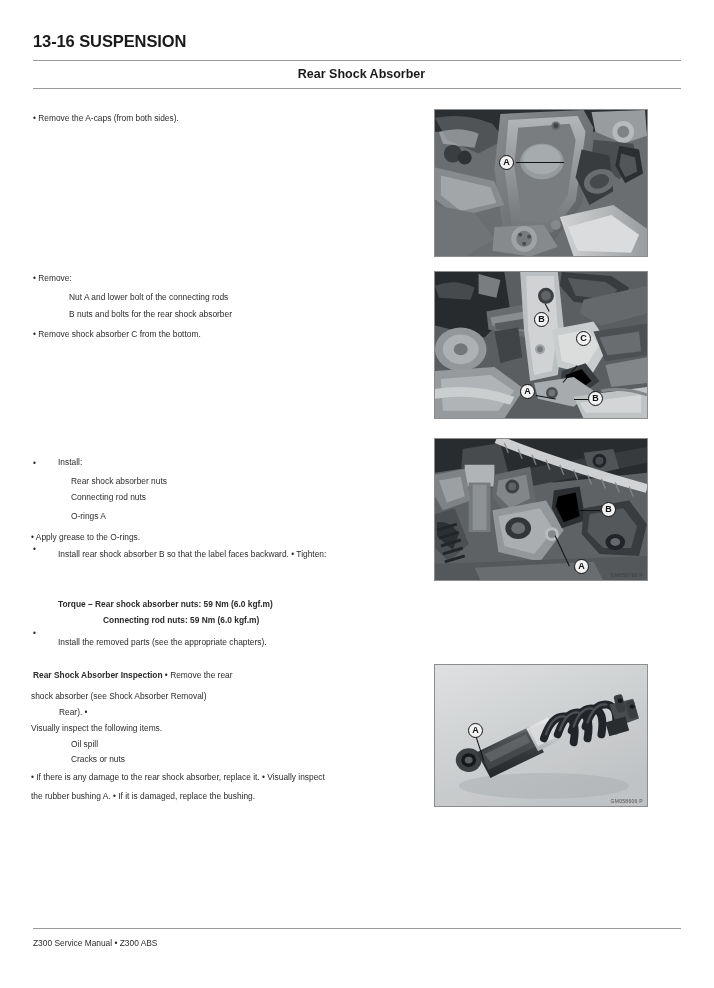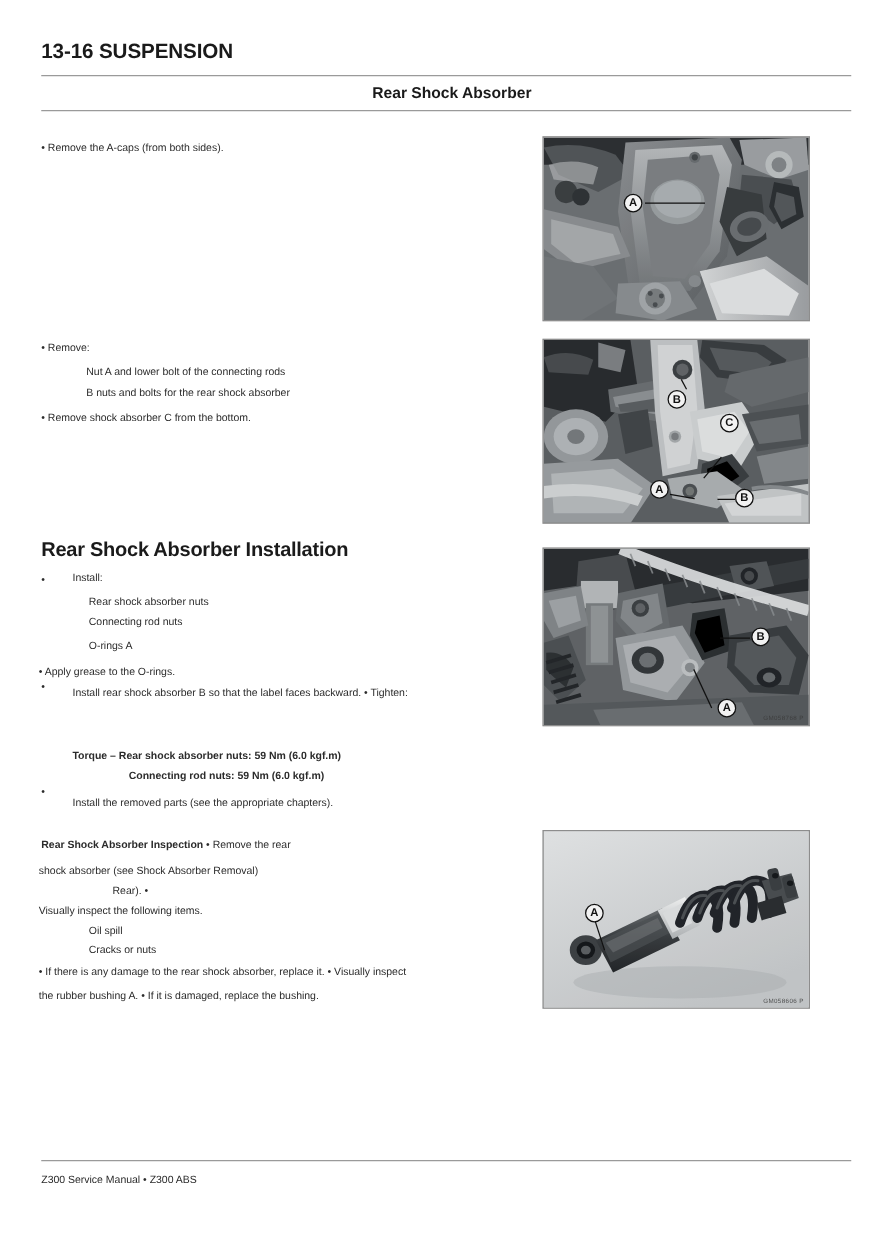--- a/index.html
+++ b/index.html
@@ -153,21 +153,20 @@
     <div class="rule"></div>
   </div>
 
   <div class="tb" style="left:33px; top:113px;">• Remove the A-caps (from both sides).</div>
 
   <div class="tb" style="left:33px; top:273px;">• Remove:</div>
   <div class="tb" style="left:69px; top:292px;">Nut A and lower bolt of the connecting rods</div>
   <div class="tb" style="left:69px; top:309px;">B nuts and bolts for the rear shock absorber</div>
   <div class="tb" style="left:33px; top:329px;">• Remove shock absorber C from the bottom.</div>
 
-  <h2 class="install-title">Rear Shock Absorber Installation</h2>
 
   <div class="loose-bullet" style="left:33px; top:459px;">•</div>
   <div class="tb" style="left:58px; top:457px;">Install:</div>
   <div class="tb" style="left:71px; top:476px;">Rear shock absorber nuts</div>
   <div class="tb" style="left:71px; top:492px;">Connecting rod nuts</div>
   <div class="tb" style="left:71px; top:511px;">O-rings A</div>
 
   <div class="tb" style="left:31px; top:532px;">• Apply grease to the O-rings.</div>
 
   <div class="loose-bullet" style="left:33px; top:545px;">•</div>
@@ -176,21 +175,21 @@
   <div class="tb bold" style="left:58px; top:599px;">Torque – Rear shock absorber nuts: 59 Nm (6.0 kgf.m)</div>
   <div class="tb bold" style="left:103px; top:615px;">Connecting rod nuts: 59 Nm (6.0 kgf.m)</div>
 
   <div class="loose-bullet" style="left:33px; top:629px;">•</div>
   <div class="tb" style="left:58px; top:637px;">Install the removed parts (see the appropriate chapters).</div>
 
   <div class="tb" style="left:33px; top:670px;">
     <span class="bold">Rear Shock Absorber Inspection</span><span> • Remove the rear</span>
   </div>
   <div class="tb" style="left:31px; top:691px;">shock absorber (see Shock Absorber Removal)</div>
-  <div class="tb" style="left:59px; top:707px;margin-left:31px;">Rear). •</div>
+  <div class="tb" style="left:59px; top:707px;">Rear). •</div>
   <div class="tb" style="left:31px; top:723px;">Visually inspect the following items.</div>
   <div class="tb" style="left:71px; top:739px;">Oil spill</div>
   <div class="tb" style="left:71px; top:754px;">Cracks or nuts</div>
   <div class="tb" style="left:31px; top:772px;">• If there is any damage to the rear shock absorber, replace it. • Visually inspect</div>
   <div class="tb" style="left:31px; top:791px;">the rubber bushing A. • If it is damaged, replace the bushing.</div>
 
   <div class="figure" style="top:109px; height:148px;">
     <svg class="fig-canvas" viewBox="0 0 214 148" preserveAspectRatio="none">
       <defs>
         <linearGradient id="g1a" x1="0" y1="0" x2="1" y2="1">

